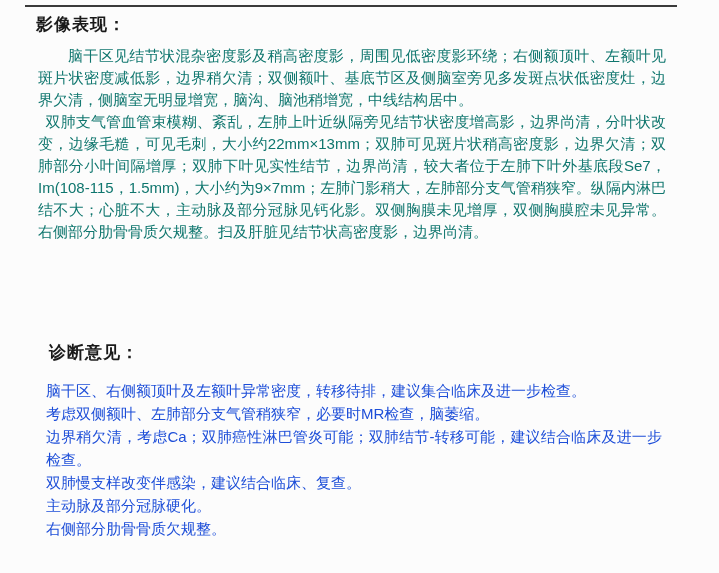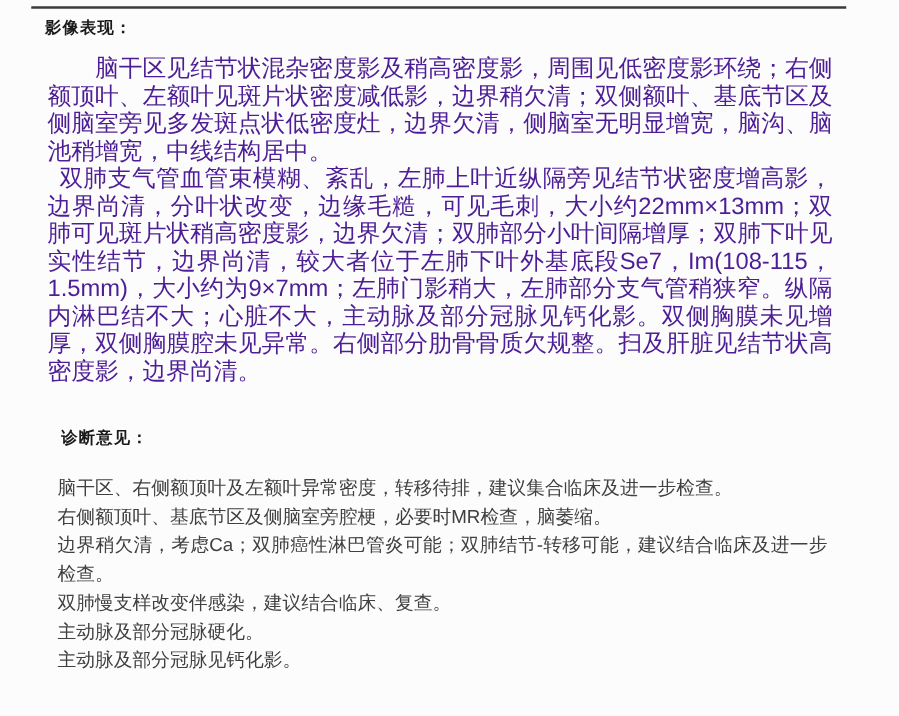--- a/index.html
+++ b/index.html
@@ -25,60 +25,60 @@
     top: 5px;
     width: 652px;
     height: 2px;
     background: #3b3b3b;
   }
   .section-title {
     position: absolute;
     margin: 0;
     font-family: "Liberation Serif", "DejaVu Serif", serif;
     font-weight: bold;
-    font-size: 13px;
+    font-size: 17px;
     color: #1a1a1a;
     letter-spacing: 1px;
   }
   #findings-title {
     left: 36px;
     top: 13px;
   }
   #diagnosis-title {
     left: 37px;
     top: 341px;
     margin-left: 12px;
   }
   .findings-body {
     position: absolute;
     left: 38px;
     top: 45px;
     width: 628px;
-    font-size: 19px;
+    font-size: 15px;
     line-height: 22px;
-    color: #4c1d95;
+    color: #0f766e;
     text-align: justify;
   }
   .findings-body .para {
     margin: 0;
   }
   .findings-body .para:nth-child(1) {
     text-indent: 2em;
   }
   .findings-body .para:nth-child(2) {
     text-indent: 0.5em;
   }
   .diagnosis-body {
     position: absolute;
     left: 46px;
     top: 379px;
     width: 616px;
     font-size: 15px;
     line-height: 23px;
-    color: #404040;
+    color: #1d4ed8;
     text-align: justify;
   }
   .diagnosis-body .diag-line {
     margin: 0;
   }
 </style>
 </head>
 <body>
 
 <div class="page">
@@ -89,20 +89,20 @@
 
   <div class="findings-body">
       <div class="para">脑干区见结节状混杂密度影及稍高密度影，周围见低密度影环绕；右侧额顶叶、左额叶见斑片状密度减低影，边界稍欠清；双侧额叶、基底节区及侧脑室旁见多发斑点状低密度灶，边界欠清，侧脑室无明显增宽，脑沟、脑池稍增宽，中线结构居中。</div>
       <div class="para">双肺支气管血管束模糊、紊乱，左肺上叶近纵隔旁见结节状密度增高影，边界尚清，分叶状改变，边缘毛糙，可见毛刺，大小约22mm×13mm；双肺可见斑片状稍高密度影，边界欠清；双肺部分小叶间隔增厚；双肺下叶见实性结节，边界尚清，较大者位于左肺下叶外基底段Se7，Im(108-115，1.5mm)，大小约为9×7mm；左肺门影稍大，左肺部分支气管稍狭窄。纵隔内淋巴结不大；心脏不大，主动脉及部分冠脉见钙化影。双侧胸膜未见增厚，双侧胸膜腔未见异常。右侧部分肋骨骨质欠规整。扫及肝脏见结节状高密度影，边界尚清。</div>
     </div>
 
   <h2 class="section-title" id="diagnosis-title">诊断意见：</h2>
 
   <div class="diagnosis-body">
       <div class="diag-line">脑干区、右侧额顶叶及左额叶异常密度，转移待排，建议集合临床及进一步检查。</div>
-      <div class="diag-line">右侧额顶叶、基底节区及侧脑室旁腔梗，必要时MR检查，脑萎缩。</div>
+      <div class="diag-line">考虑双侧额叶、左肺部分支气管稍狭窄，必要时MR检查，脑萎缩。</div>
       <div class="diag-line">边界稍欠清，考虑Ca；双肺癌性淋巴管炎可能；双肺结节-转移可能，建议结合临床及进一步检查。</div>
       <div class="diag-line">双肺慢支样改变伴感染，建议结合临床、复查。</div>
       <div class="diag-line">主动脉及部分冠脉硬化。</div>
-      <div class="diag-line">主动脉及部分冠脉见钙化影。</div>
+      <div class="diag-line">右侧部分肋骨骨质欠规整。</div>
     </div>
 
 </div>
 
 </body></html>

